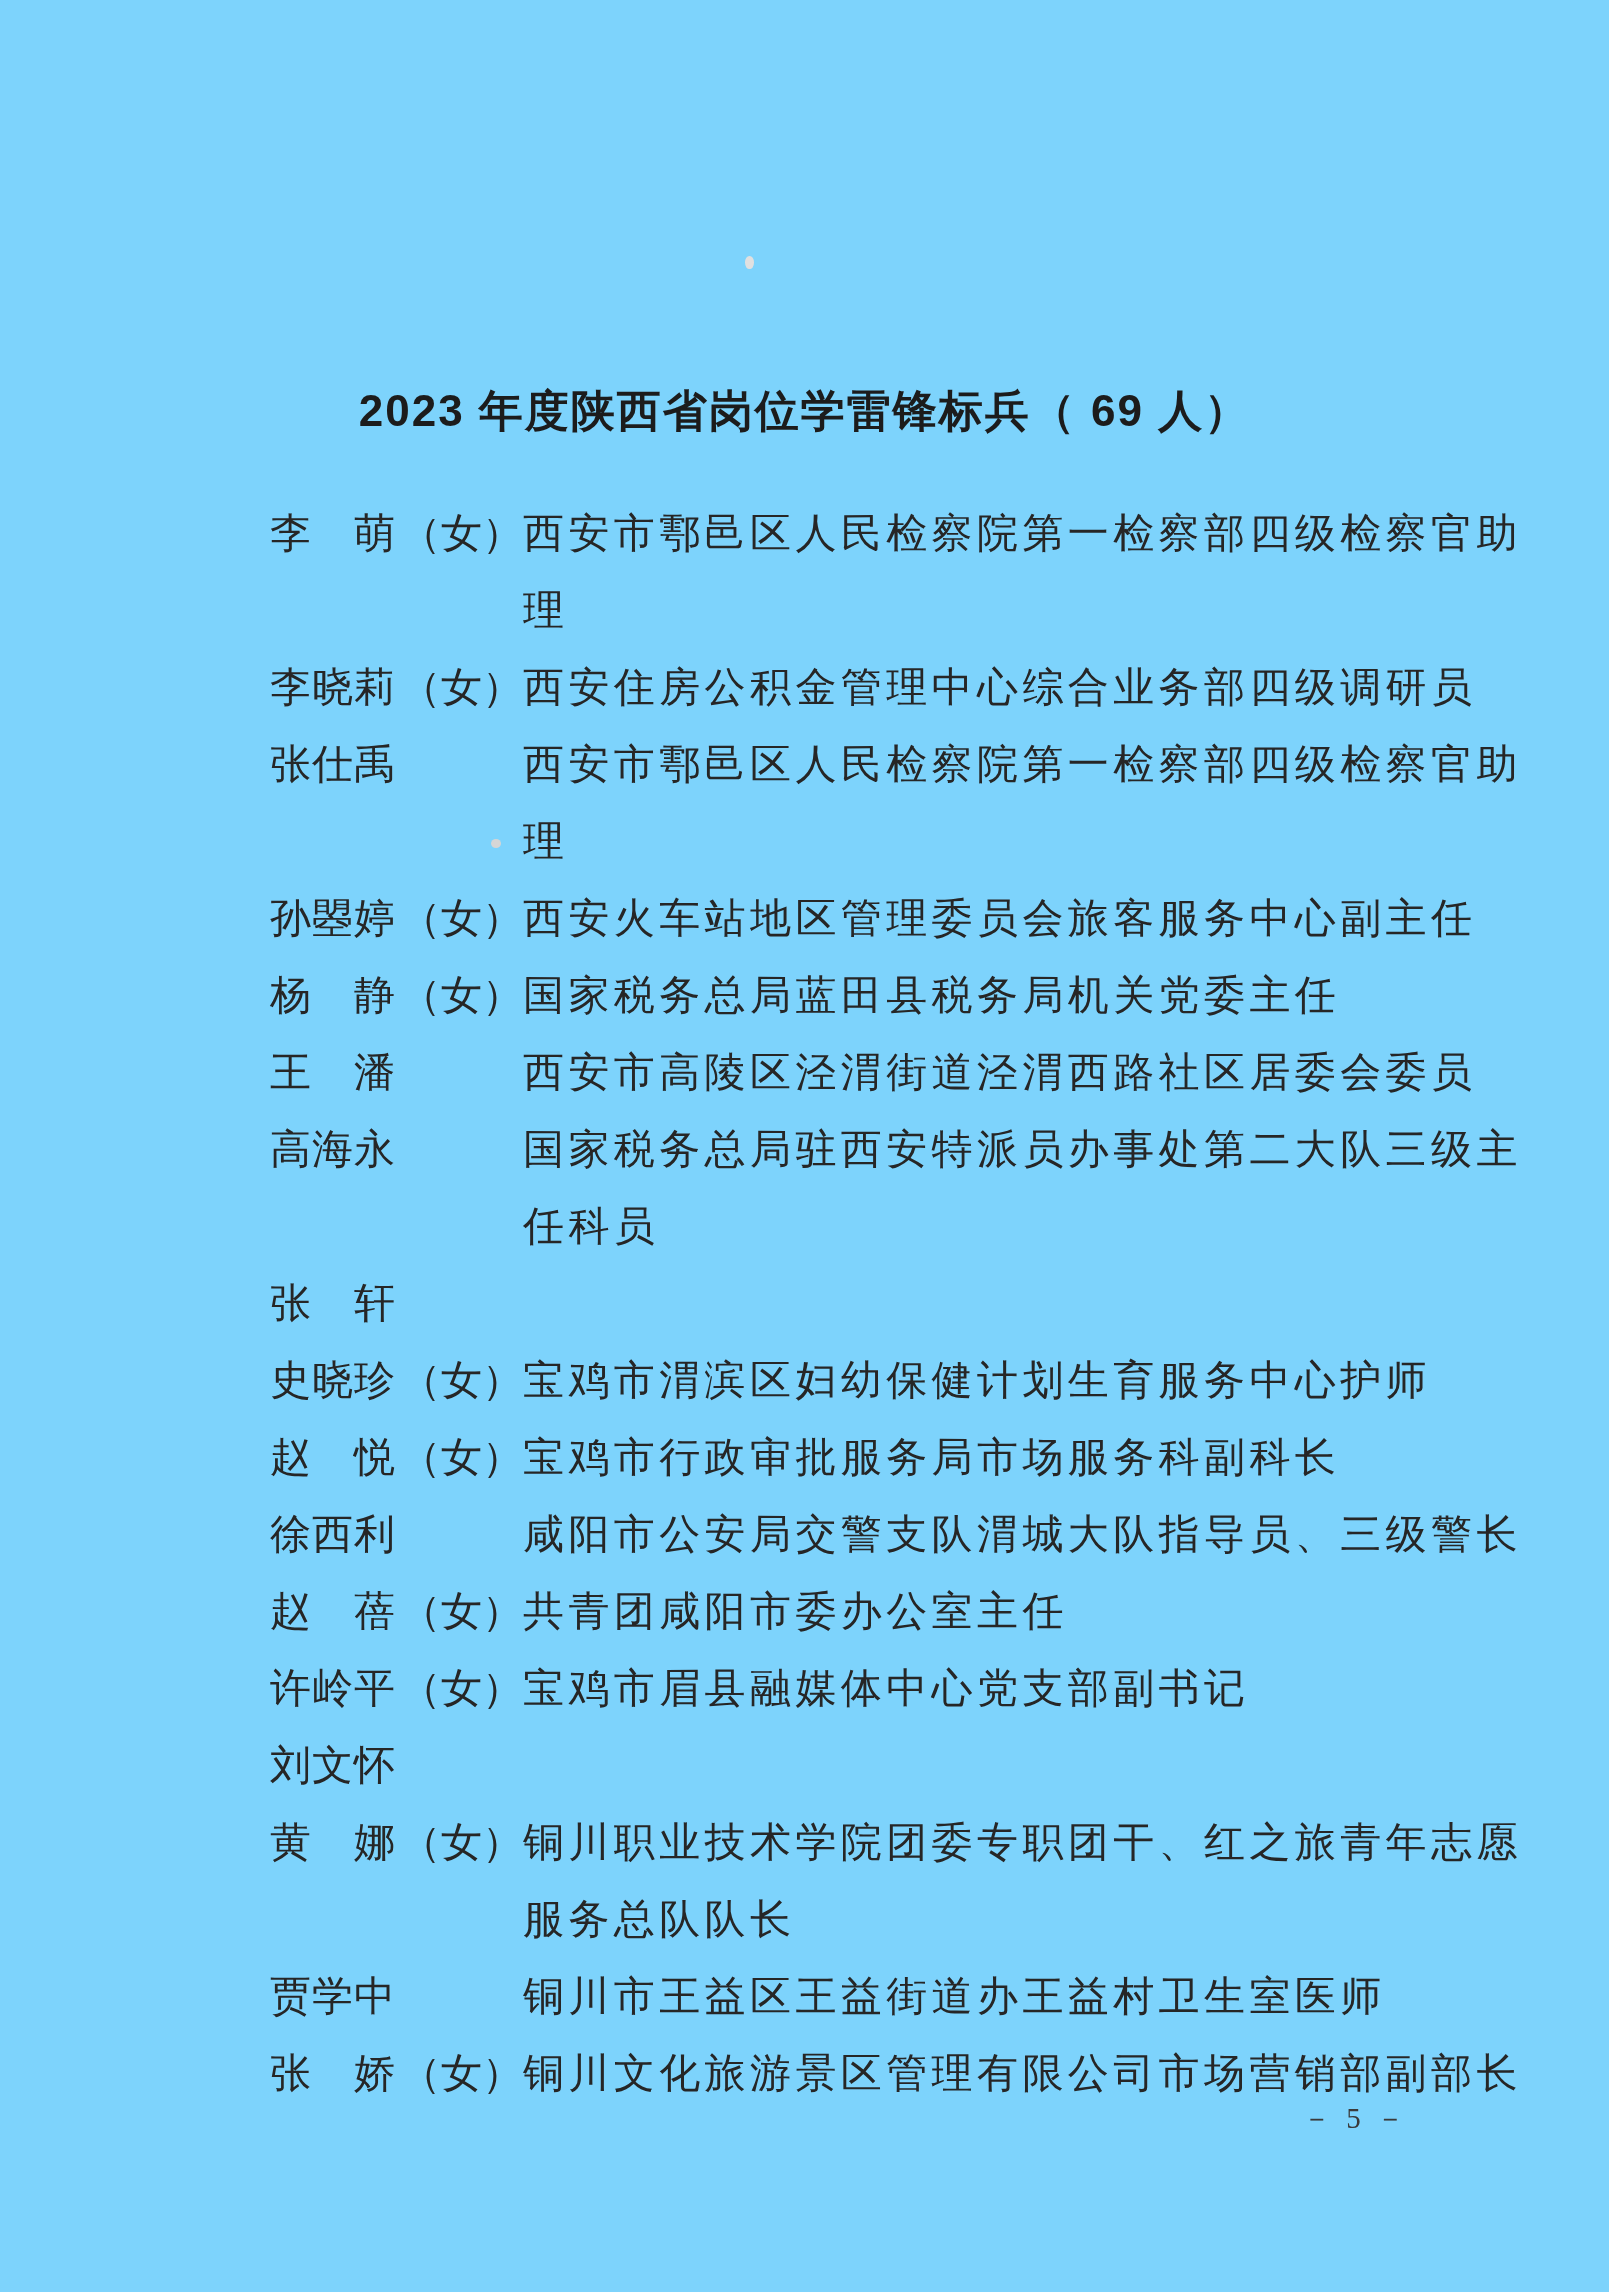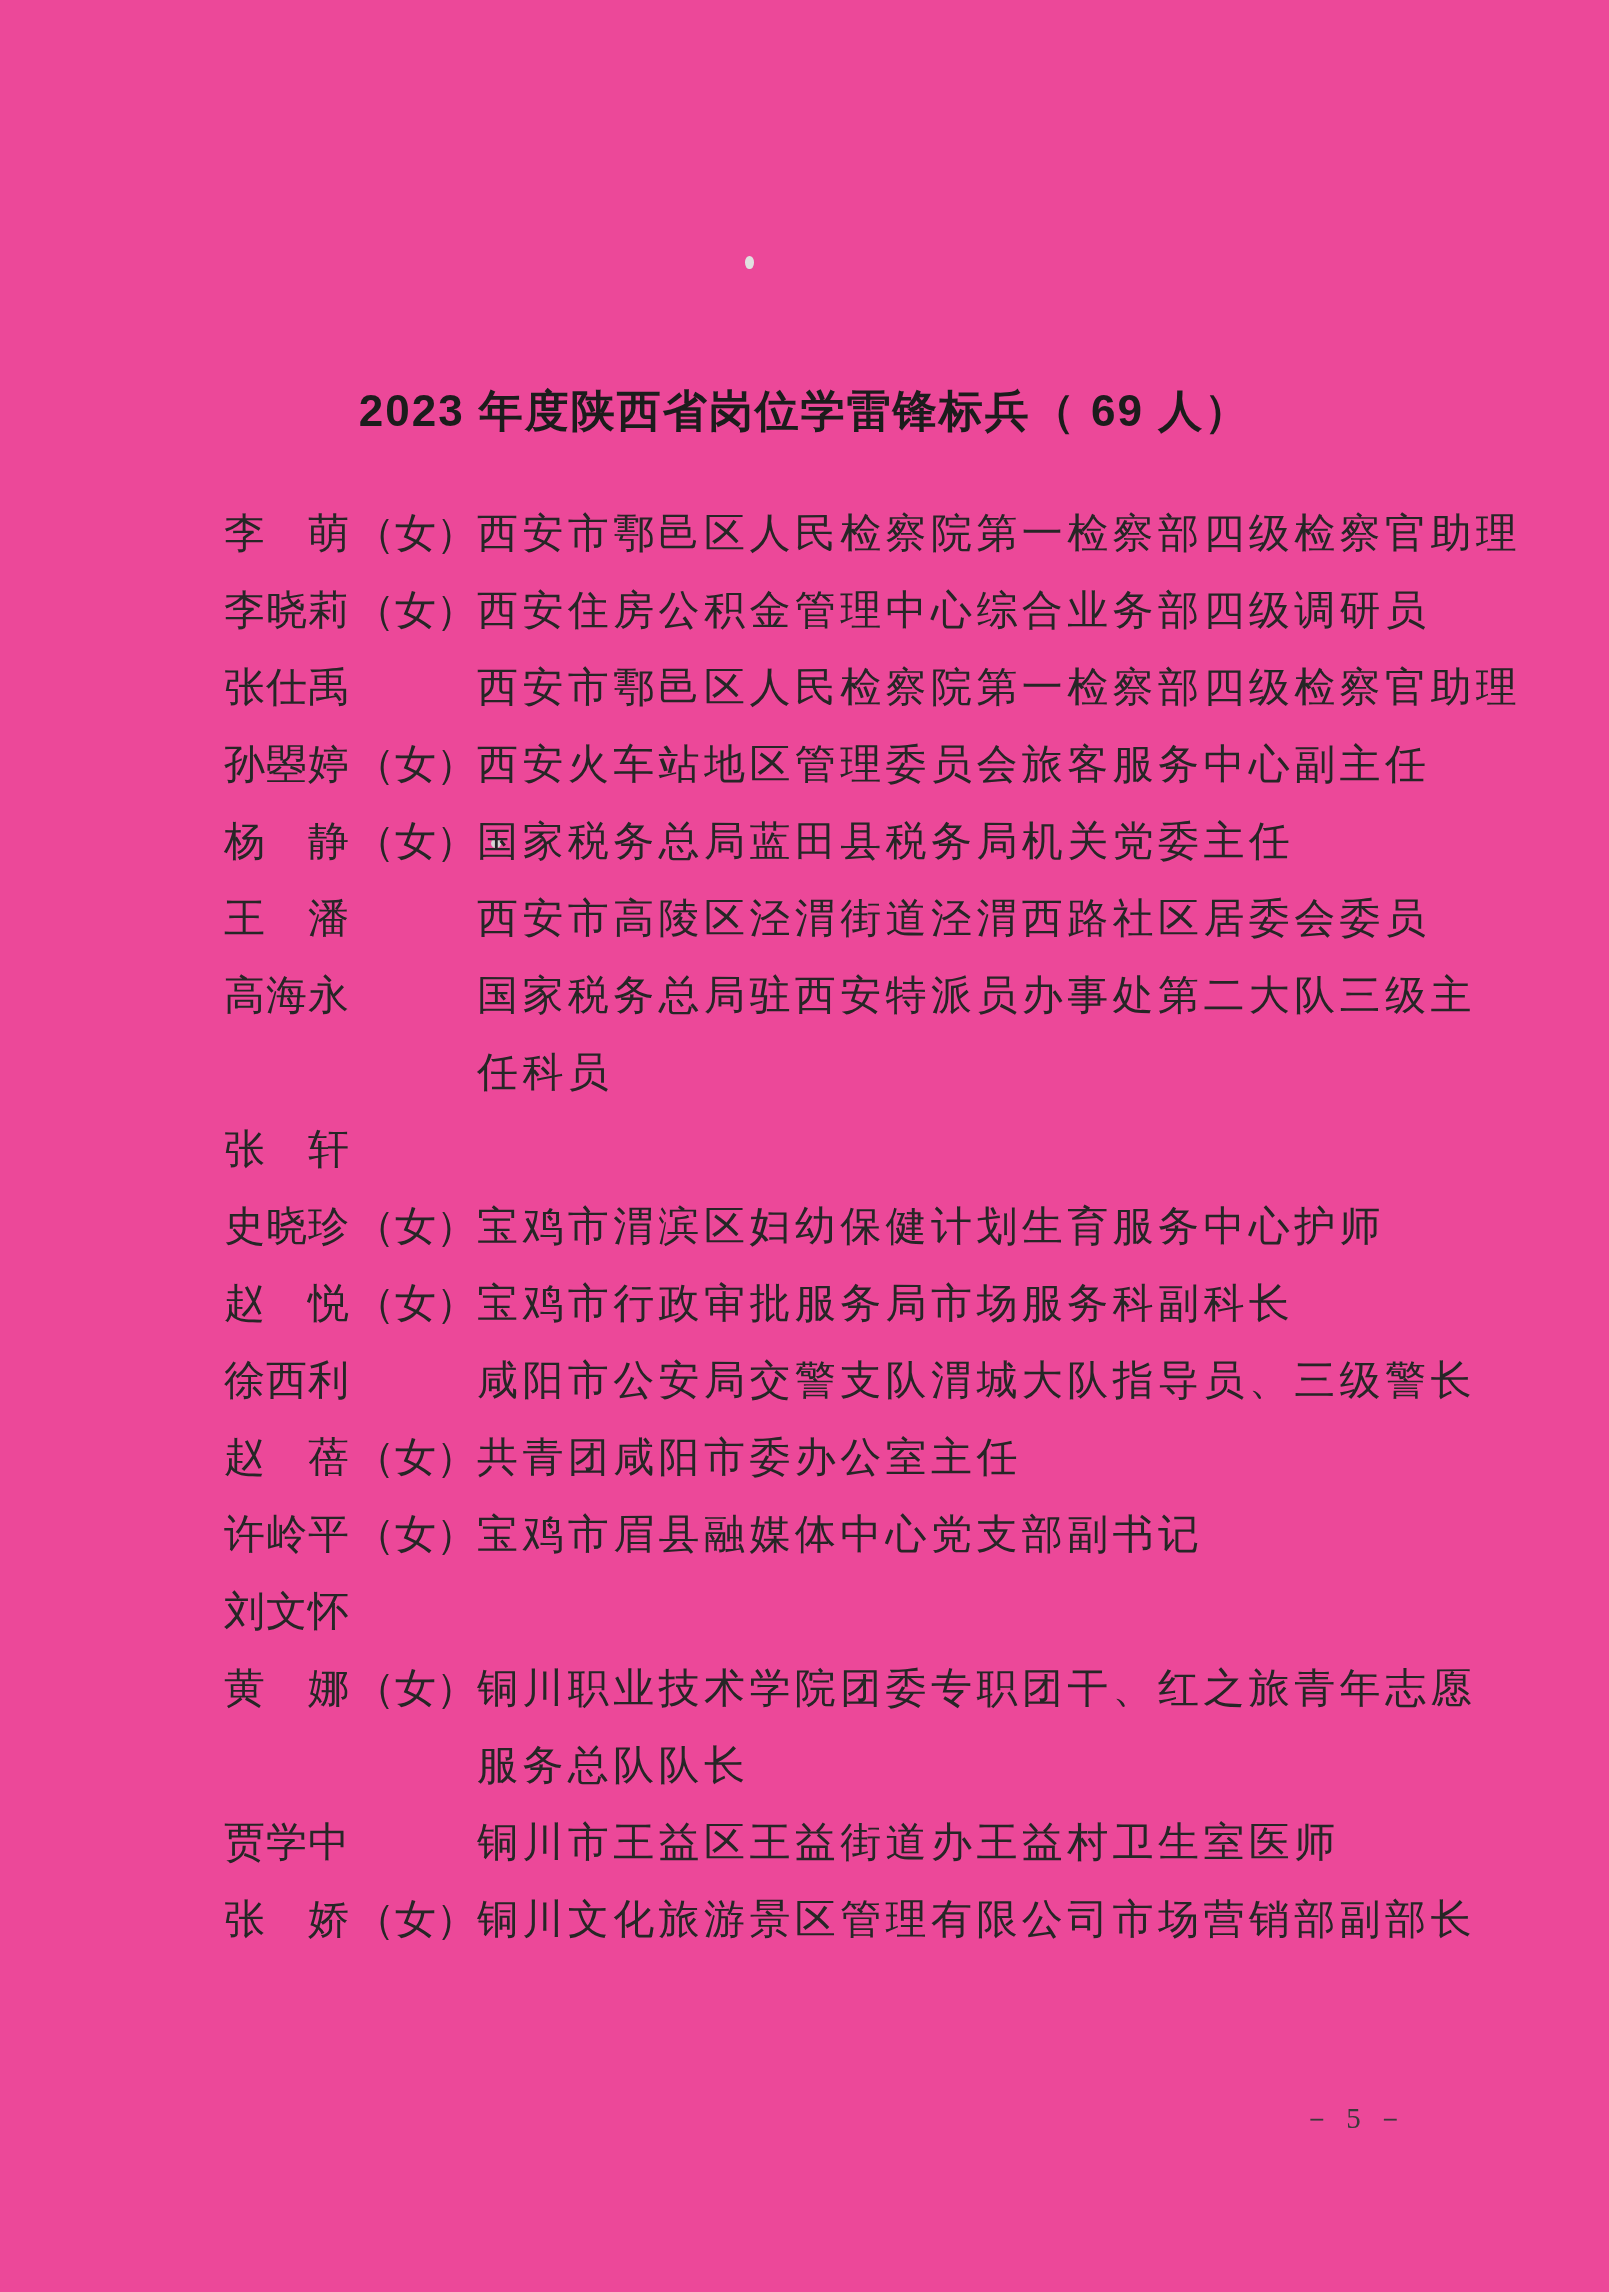--- a/index.html
+++ b/index.html
@@ -4,21 +4,21 @@
 <style>
   html, body {
     margin: 0;
     padding: 0;
     background: #888;
   }
   .page {
     position: relative;
     width: 1609px;
     height: 2293px;
-    background: #ec4899;
+    background: #7dd3fc;
     overflow: hidden;
     font-family: "Liberation Serif", serif;
     color: #262626;
   }
   .doc-title {
     position: absolute;
     top: 376px;
     left: 0;
     width: 100%;
     text-align: center;
@@ -33,20 +33,21 @@
   .award-list {
     position: absolute;
     top: 495px;
     left: 224px;
     width: 1312px;
     font-size: 41px;
   }
   .row {
     display: flex;
     align-items: flex-start;
+    margin-left: 46px;
   }
   .row .name {
     flex: 0 0 130px;
     width: 130px;
     line-height: 77px;
     white-space: pre;
     letter-spacing: 1px;
   }
   .row .gender {
     flex: 0 0 123px;

